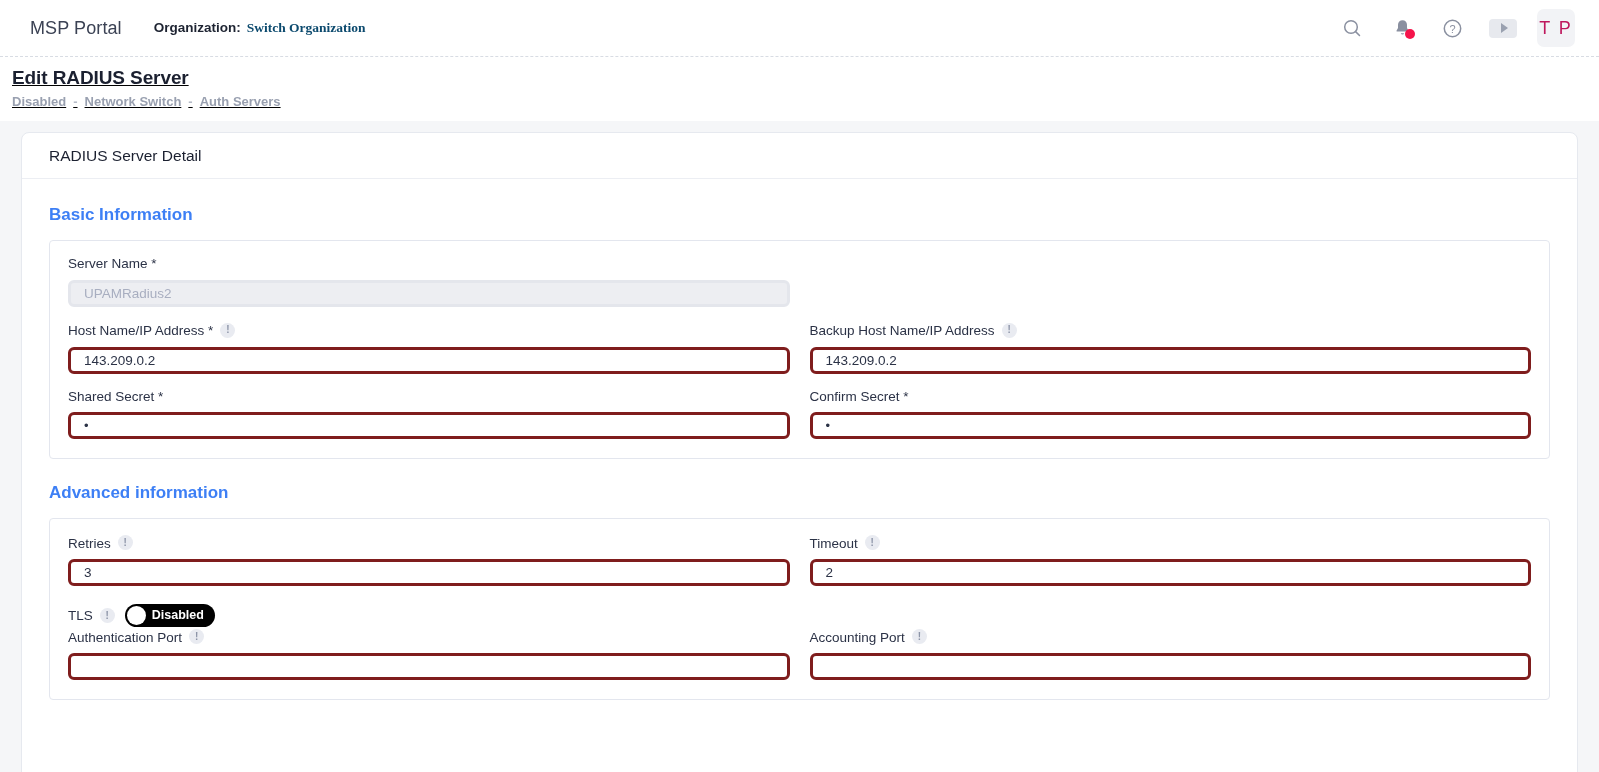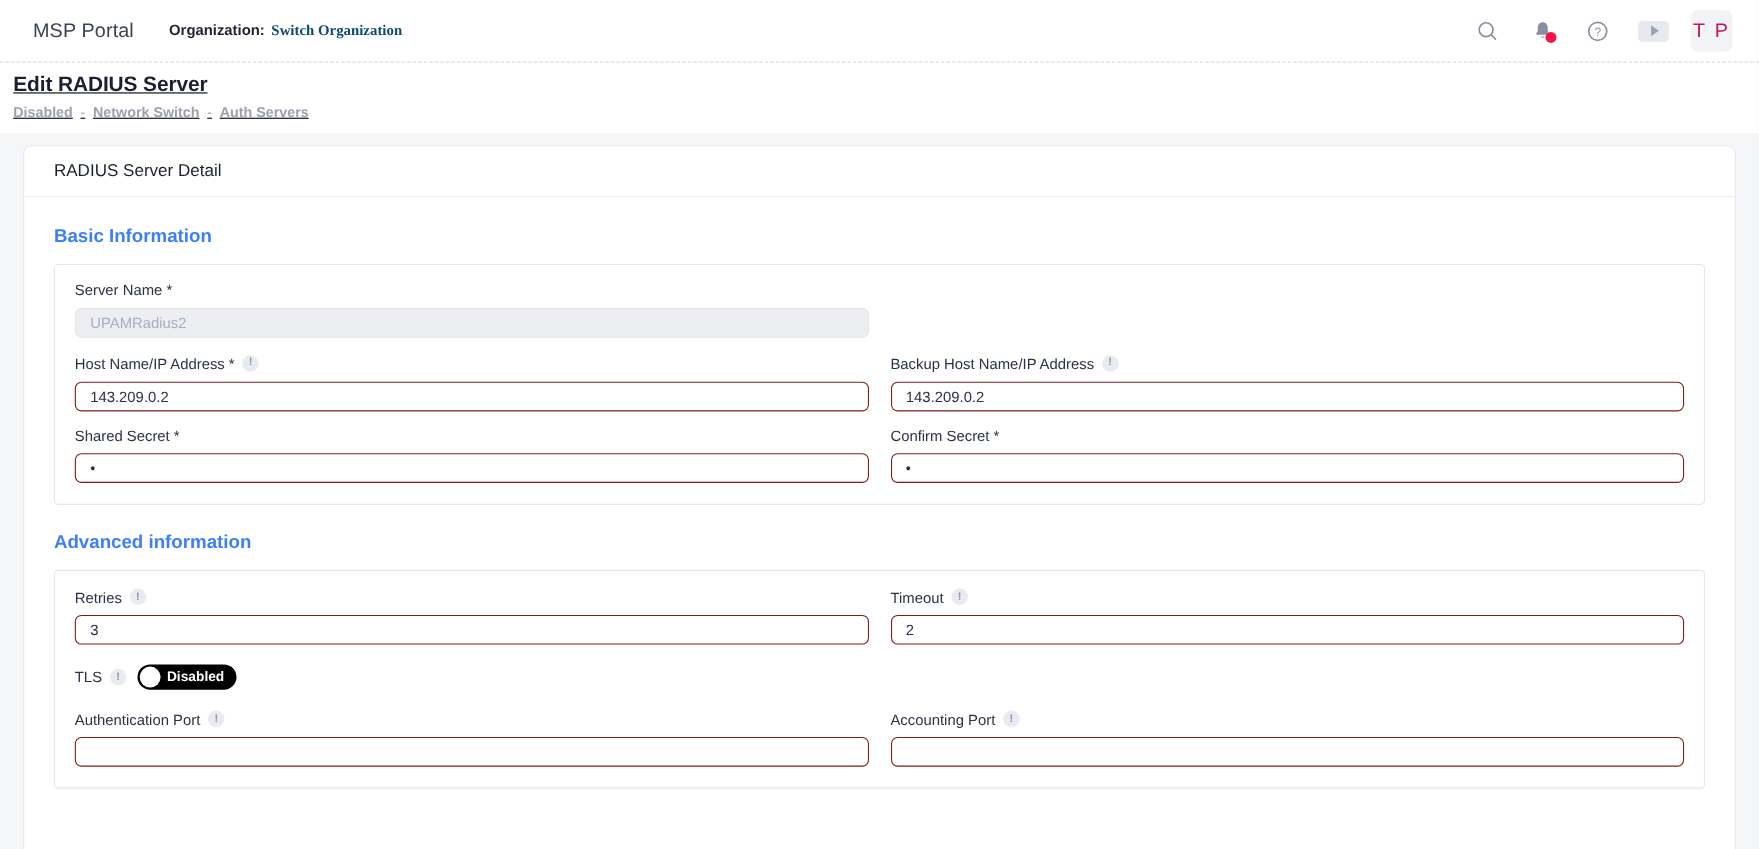--- a/index.html
+++ b/index.html
@@ -164,21 +164,21 @@
     font-size: 10px;
     color: #8d95a8;
     font-weight: bold;
     line-height: 1;
     cursor: pointer;
     flex: 0 0 auto;
   }
 
   .input {
     height: 27px;
-    border: 1px solid #7f1d1d;
+    border: 3px solid #7f1d1d;
     border-radius: 6px;
     background: #ffffff;
     font-size: 13.5px;
     color: #2b3246;
     padding: 0 13px;
     display: flex;
     align-items: center;
     width: 100%;
     cursor: text;
   }
@@ -202,21 +202,21 @@
   .field { margin-bottom: 16px; }
   .field:last-child { margin-bottom: 0; }
 
   .field-half { width: calc(50% - 10px); }
 
   
   .tls-row {
     display: flex;
     align-items: center;
     gap: 7px;
-    margin-bottom: 19px;
+    margin-bottom: 2px;
     margin-top: 2px;
   }
   .tls-label { font-size: 13.5px; color: #2b3246; }
   .toggle {
     height: 23px;
     background: #000000;
     border-radius: 12px;
     display: inline-flex;
     align-items: center;
     padding: 2px;

